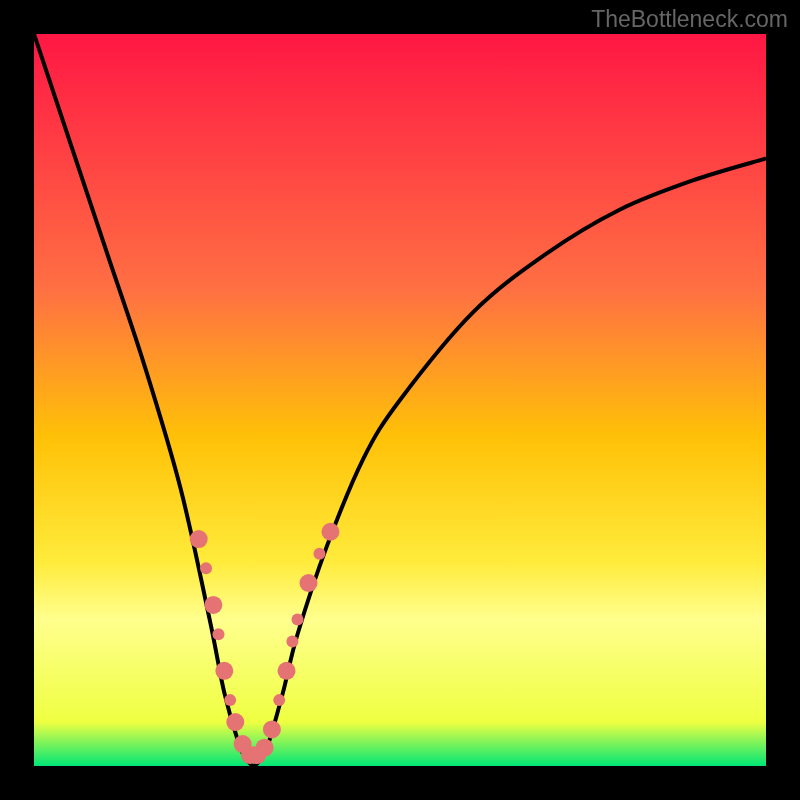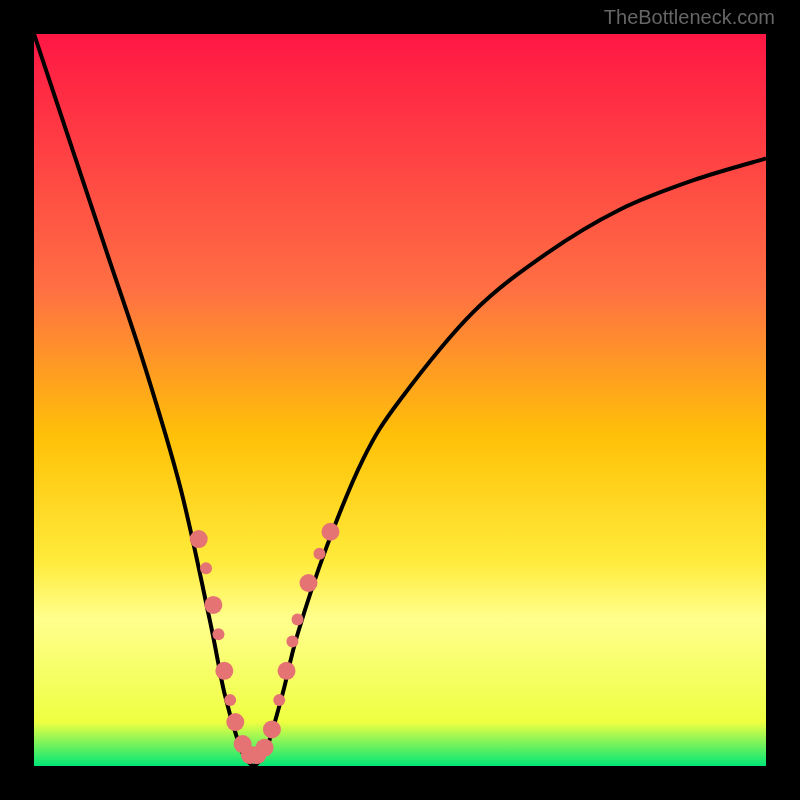--- a/index.html
+++ b/index.html
@@ -13,23 +13,23 @@
   }
   .container {
     position: relative;
     width: 800px;
     height: 800px;
     background: #000;
   }
   .watermark {
     position: absolute;
     top: 6px;
-    right: 25px;
+    right: 12px;
     color: #666;
-    font-size: 20px;
+    font-size: 23px;
     font-weight: 500;
     z-index: 10;
   }
   .plot-area {
     position: absolute;
     left: 34px;
     top: 34px;
     width: 732px;
     height: 732px;
   }

